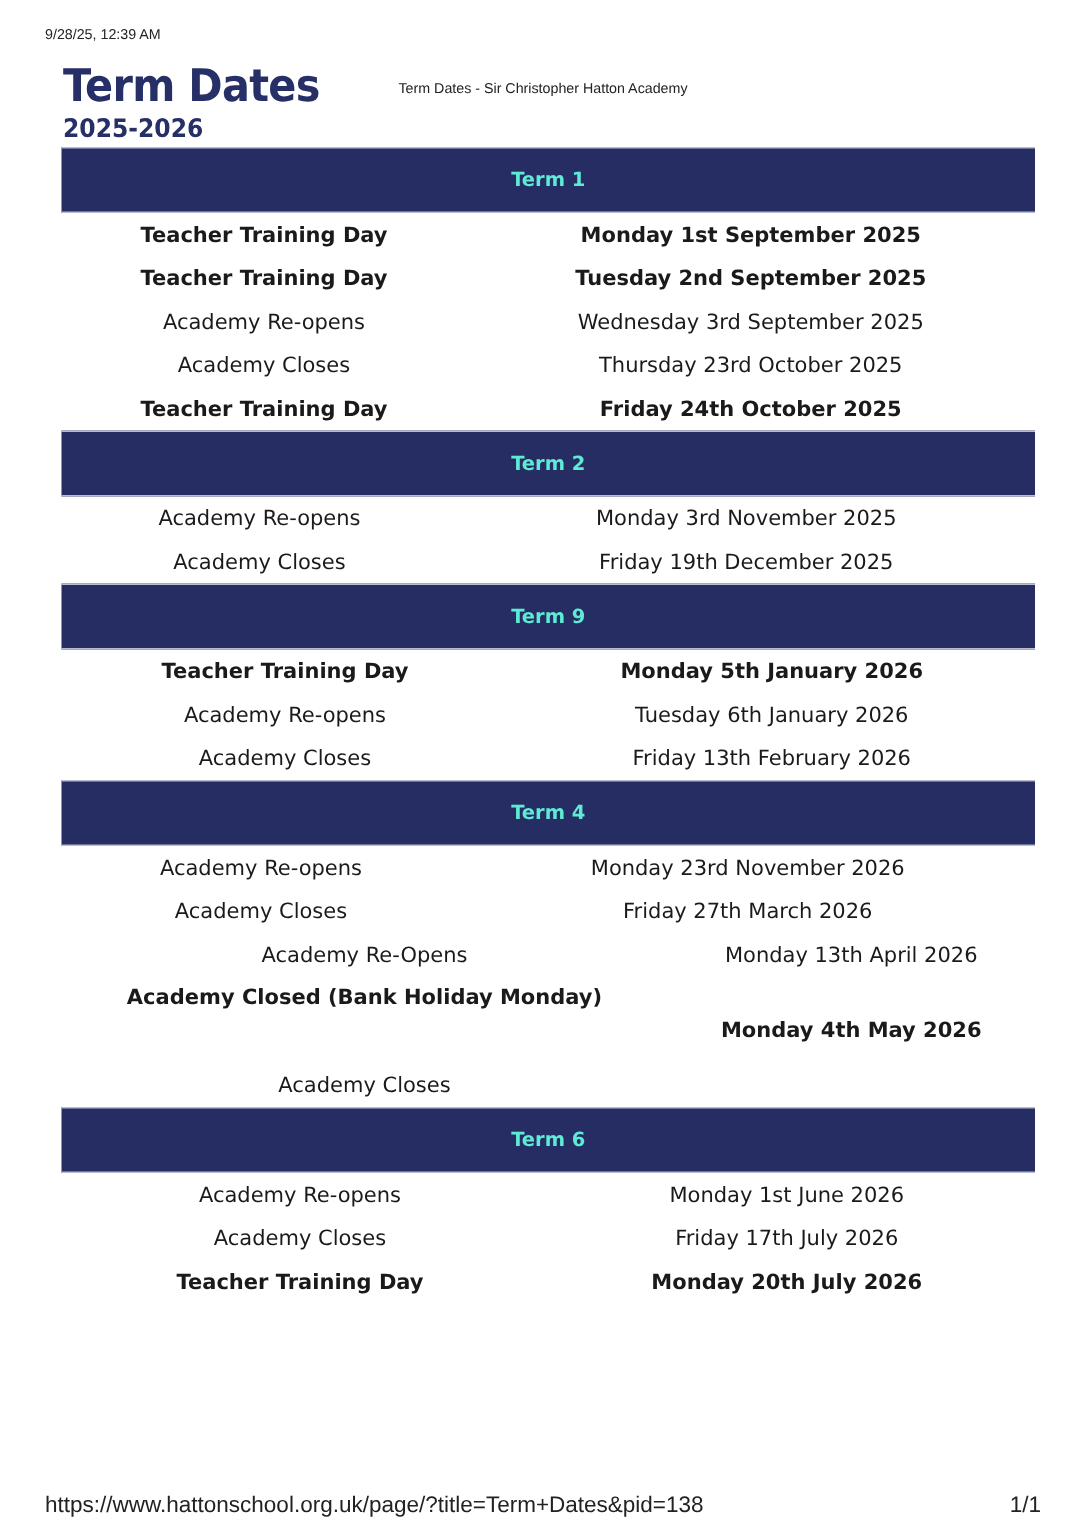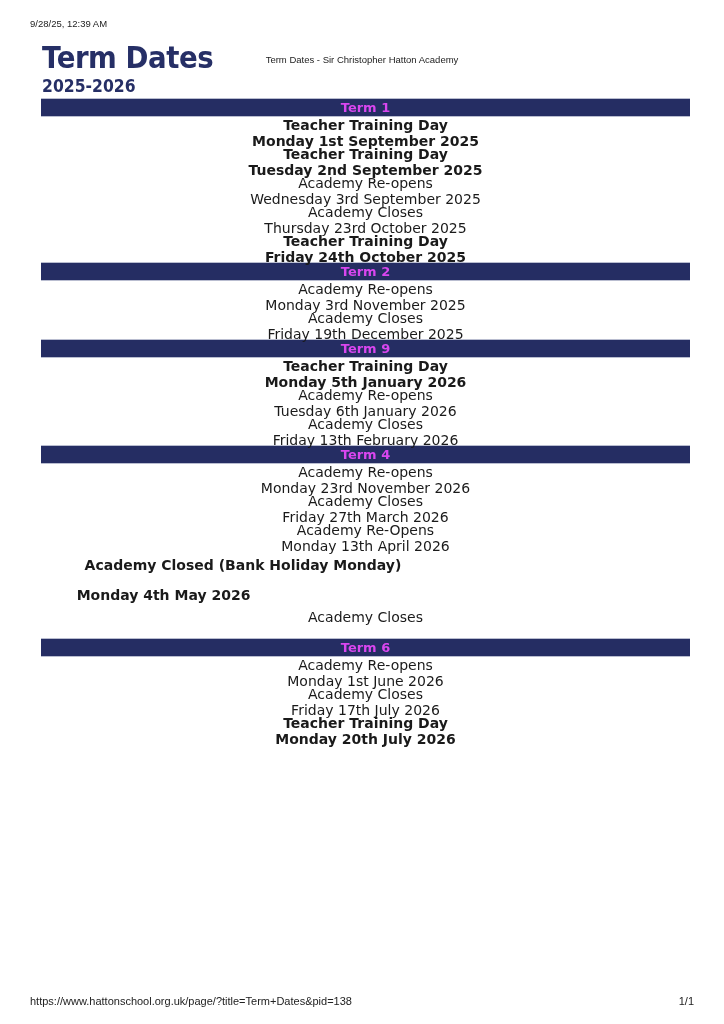--- a/index.html
+++ b/index.html
@@ -1,27 +1,27 @@
 <!DOCTYPE html>
 <html><head>
 <meta charset="utf-8">
 <style>
   html,body{margin:0;padding:0;background:#fff;}
   body{width:724px;height:1024px;position:relative;overflow:hidden;font-family:"Liberation Sans",sans-serif;}
   .hdr{position:absolute;top:18px;font-size:9.5px;color:#222;}
   .hdr-left{left:30px;}
   .hdr-center{left:0;width:724px;text-align:center;margin-top:36px;}
-  .ftr{position:absolute;top:995px;font-size:11px;color:#222;}
+  .ftr{position:absolute;top:995px;font-size:15px;color:#222;}
   .ftr-left{left:30px;}
   .ftr-right{right:30px;}
   .title{position:absolute;left:42px;top:40px;font-size:30px;font-weight:bold;color:#262f66;font-family:"DejaVu Sans",sans-serif;letter-spacing:-0.5px;transform:scaleX(0.92);transform-origin:left;}
   .subtitle{position:absolute;left:42px;top:76px;font-size:17px;font-weight:bold;color:#262f66;font-family:"DejaVu Sans",sans-serif;transform:scaleX(0.92);transform-origin:left;}
   .table{position:absolute;left:41px;width:649px;top:98px;}
-  .term-hdr{height:19px;background:#252d63;border-top:1px solid #b9bdd0;border-bottom:1px solid #b9bdd0;box-sizing:border-box;display:flex;align-items:center;justify-content:center;font-family:"DejaVu Sans",sans-serif;font-weight:bold;font-size:13px;color:#d946ef;}
-  .row{display:flex;height:29px;align-items:center;font-family:"DejaVu Sans",sans-serif;font-size:14px;color:#1a1a1a;flex-direction:column;}
+  .term-hdr{height:44px;background:#252d63;border-top:1px solid #b9bdd0;border-bottom:1px solid #b9bdd0;box-sizing:border-box;display:flex;align-items:center;justify-content:center;font-family:"DejaVu Sans",sans-serif;font-weight:bold;font-size:13px;color:#5eead4;}
+  .row{display:flex;height:29px;align-items:center;font-family:"DejaVu Sans",sans-serif;font-size:14px;color:#1a1a1a;}
   .row.tall{height:58px;align-items:stretch;font-weight:bold;}
   .row .c1,.row .c2{text-align:center;white-space:nowrap;}
   .row.bold{font-weight:bold;}
   .row.tall .c1{padding-top:6px;}
   .row.tall .c2{display:flex;align-items:center;justify-content:center;padding-top:14px;}
 </style>
 </head>
 <body>
 
 <div class="hdr hdr-left">9/28/25, 12:39 AM</div>

